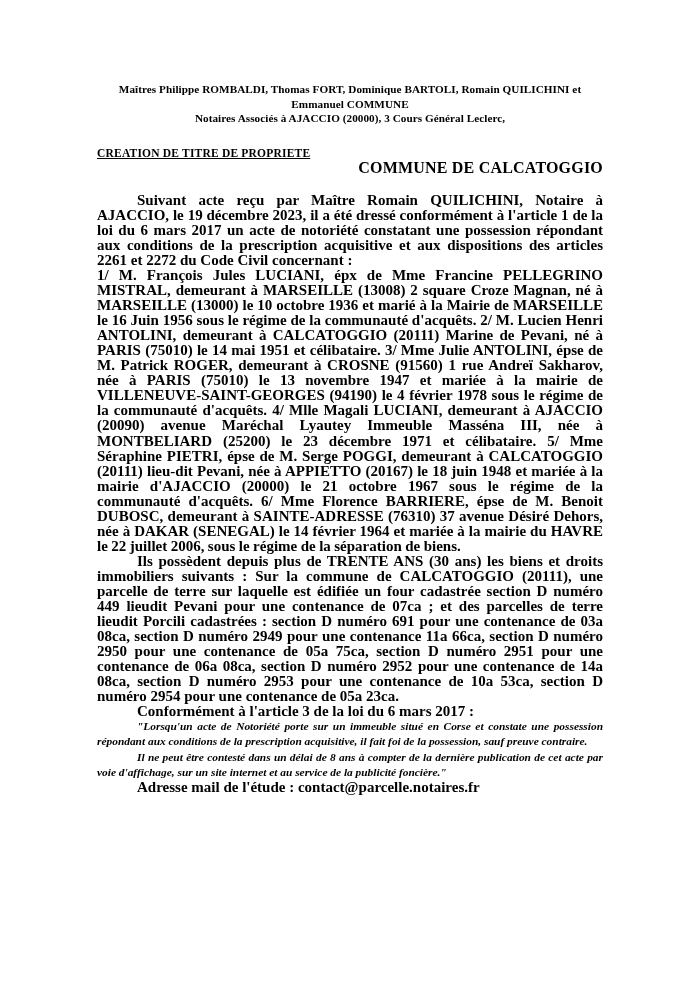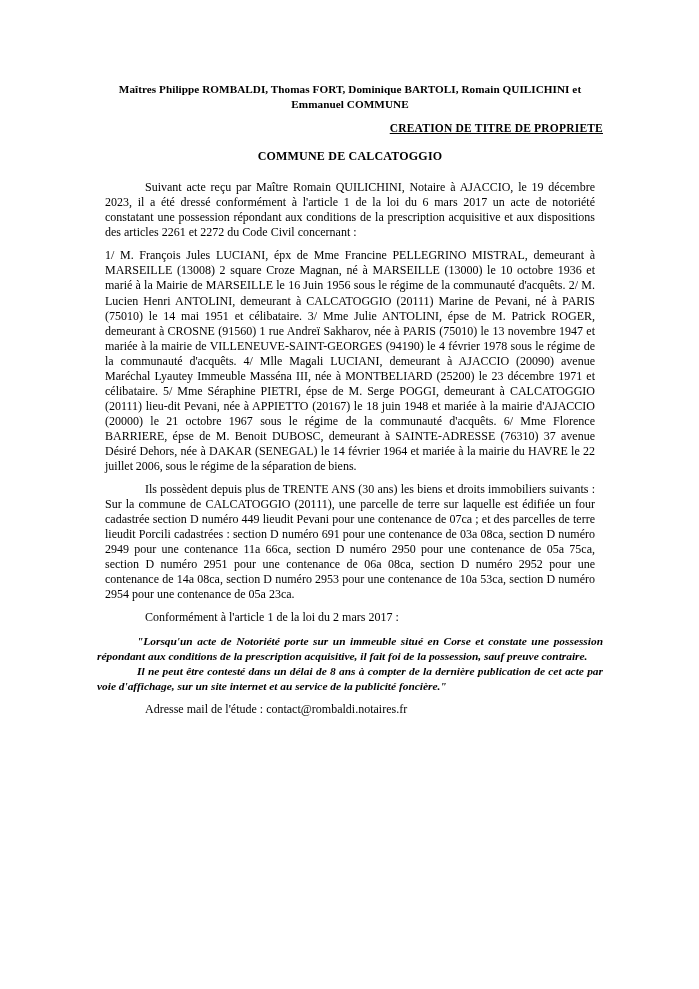--- a/index.html
+++ b/index.html
@@ -30,41 +30,40 @@
     text-align: center;
     font-weight: bold;
     font-size: 11.2px;
     line-height: 14.6px;
     letter-spacing: 0.05px;
   }
   .hdr-block {
     margin-bottom: 0;
   }
   .title-rule {
-    text-align: right;
+    text-align: left;
     font-weight: bold;
     font-size: 11.5px;
     text-decoration: underline;
-    margin-top: 11px;
+    margin-top: 21px;
     letter-spacing: 0.2px;
   }
   .subtitle {
-    text-align: center;
+    text-align: right;
     font-weight: bold;
-    font-size: 12px;
-    margin-top: 15px;
+    font-size: 16px;
     letter-spacing: 0.2px;
   }
   .body-para {
     text-align: justify;
-    font-weight: normal;
-    font-size: 12px;
+    font-weight: bold;
+    font-size: 15px;
     line-height: 15.05px;
     text-indent: 40px;
-    margin: 8px;
+    margin: 0;
     -webkit-hyphens: none;
     hyphens: none;
   }
   .body-para.first {
     margin-top: 16px;
   }
   .body-para.noindent {
     text-indent: 0;
   }
   .quote-para {
@@ -82,34 +81,35 @@
 </style>
 </head>
 <body>
 
 <div class="page">
   <div class="content">
 
     <div class="hdr-block">
       <div class="hdr-line">Maîtres Philippe ROMBALDI, Thomas FORT, Dominique BARTOLI, Romain QUILICHINI et</div>
       <div class="hdr-line">Emmanuel COMMUNE</div>
+      <div class="hdr-line">Notaires Associés à AJACCIO (20000), 3 Cours Général Leclerc,</div>
     </div>
 
     <div class="title-rule">CREATION DE TITRE DE PROPRIETE</div>
 
     <div class="subtitle">COMMUNE DE CALCATOGGIO</div>
 
     <p class="body-para first">Suivant acte reçu par Maître Romain QUILICHINI, Notaire à AJACCIO, le 19 décembre 2023, il a été dressé conformément à l'article 1 de la loi du 6 mars 2017 un acte de notoriété constatant une possession répondant aux conditions de la prescription acquisitive et aux dispositions des articles 2261 et 2272 du Code Civil concernant :</p>
 
     <p class="body-para noindent tight">1/ M. François Jules LUCIANI, épx de Mme Francine PELLEGRINO MISTRAL,  demeurant à MARSEILLE (13008) 2 square Croze Magnan, né à MARSEILLE (13000) le 10 octobre 1936 et marié à la Mairie de MARSEILLE le 16 Juin 1956 sous le régime de la communauté d'acquêts. 2/ M. Lucien Henri ANTOLINI, demeurant à CALCATOGGIO (20111) Marine de Pevani, né à PARIS (75010) le 14 mai 1951 et célibataire. 3/ Mme Julie ANTOLINI, épse de M. Patrick ROGER, demeurant à CROSNE (91560) 1 rue Andreï Sakharov, née à PARIS (75010) le 13 novembre 1947 et mariée à la mairie de VILLENEUVE-SAINT-GEORGES (94190) le 4 février 1978 sous le régime de la communauté d'acquêts. 4/ Mlle Magali LUCIANI, demeurant à AJACCIO (20090) avenue Maréchal Lyautey Immeuble Masséna III, née à MONTBELIARD (25200) le 23 décembre 1971 et célibataire. 5/ Mme Séraphine PIETRI, épse de M. Serge POGGI, demeurant à CALCATOGGIO (20111) lieu-dit Pevani, née à APPIETTO (20167) le 18 juin 1948 et mariée à la mairie d'AJACCIO (20000) le 21 octobre 1967 sous le régime de la communauté d'acquêts. 6/ Mme Florence BARRIERE, épse de M. Benoit DUBOSC, demeurant à SAINTE-ADRESSE (76310) 37 avenue Désiré Dehors, née à DAKAR (SENEGAL) le 14 février 1964 et mariée à la mairie du HAVRE le 22 juillet 2006, sous le régime de la séparation de biens.</p>
 
     <p class="body-para">Ils possèdent depuis plus de TRENTE ANS (30 ans) les biens et droits immobiliers suivants : Sur la commune de CALCATOGGIO (20111), une parcelle de terre sur laquelle est édifiée un four cadastrée section D numéro 449 lieudit Pevani pour une contenance de 07ca ; et des parcelles de terre lieudit Porcili cadastrées : section D numéro 691 pour une contenance de 03a 08ca, section D numéro 2949 pour une contenance 11a 66ca, section D numéro 2950 pour une contenance de 05a 75ca, section D numéro 2951 pour une contenance de 06a 08ca, section D numéro 2952 pour une contenance de 14a 08ca, section D numéro 2953 pour une contenance de 10a 53ca, section D numéro 2954 pour une contenance de 05a 23ca.</p>
 
-    <p class="body-para">Conformément à l'article 1 de la loi du 2 mars 2017 :</p>
+    <p class="body-para">Conformément à l'article 3 de la loi du 6 mars 2017 :</p>
 
     <p class="quote-para">"Lorsqu'un acte de Notoriété porte sur un immeuble situé en Corse et constate une possession répondant aux conditions de la prescription acquisitive, il fait foi de la possession, sauf preuve contraire.</p>
 
     <p class="quote-para">Il ne peut être contesté dans un délai de 8 ans à compter de la dernière publication de cet acte par voie d'affichage, sur un site internet et au service de la publicité foncière."</p>
 
-    <p class="body-para">Adresse mail de l'étude : contact@rombaldi.notaires.fr</p>
+    <p class="body-para">Adresse mail de l'étude : contact@parcelle.notaires.fr</p>
 
   </div>
 </div>
 
 </body></html>

